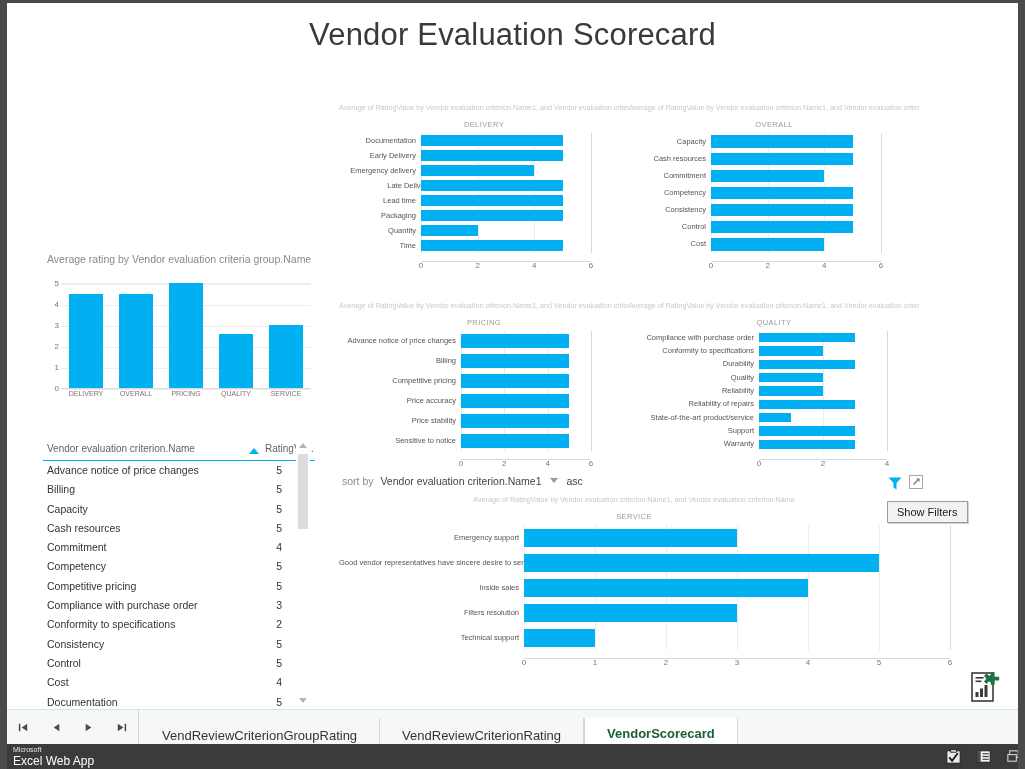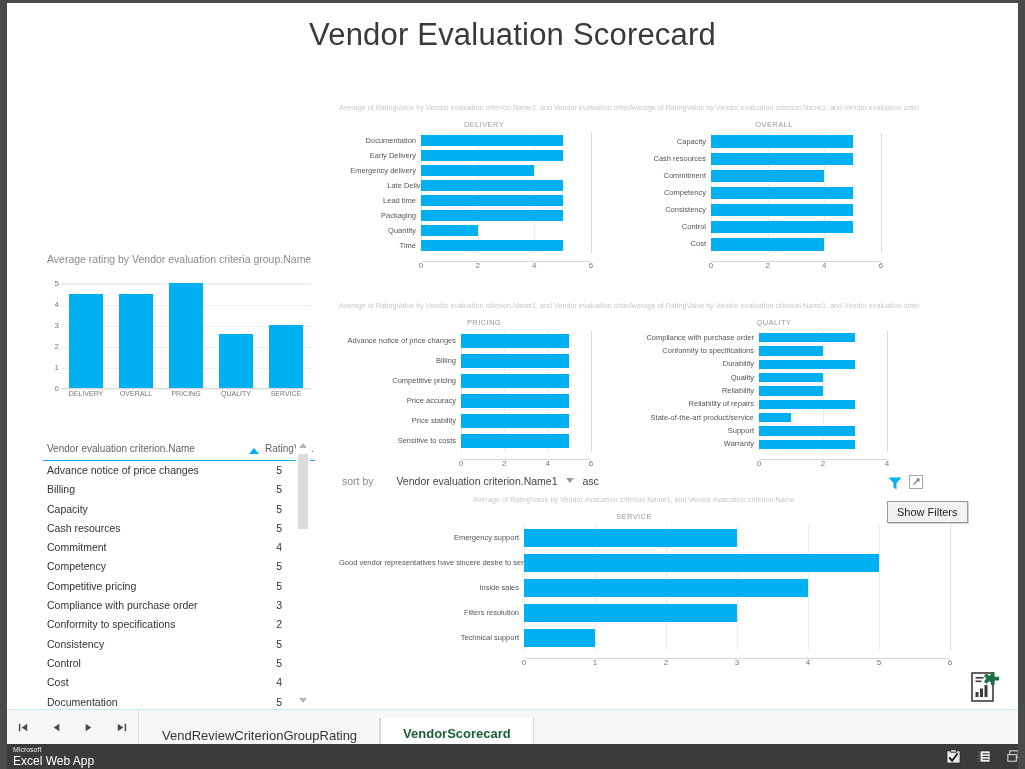--- a/index.html
+++ b/index.html
@@ -240,21 +240,21 @@
 
   
   .sortbar {
     position: absolute;
     left: 335px; top: 472px;
     font-size: 10.5px;
     color: #555;
     white-space: nowrap;
   }
   .sortbar .lbl { color: #8a8a8a; }
-  .sortbar .fld { color: #444; margin-left: 20px; text-align: center; }
+  .sortbar .fld { color: #444; margin-left: 4px; text-align: center; }
   .sortbar .sc {
     display: inline-block;
     width: 0; height: 0;
     border-left: 4px solid transparent;
     border-right: 4px solid transparent;
     border-top: 5px solid #9a9a9a;
     margin: 0 5px 2px 6px;
   }
   .sortbar .dir { color: #444; }
 
@@ -530,21 +530,21 @@
           <div class="bchart-name">PRICING</div>
           <div class="b-tick" style="left: 110px; top: 158px; width: 24px;">0</div>
           <div class="b-tick" style="left: 153.333px; top: 158px; width: 24px;">2</div>
           <div class="b-tick" style="left: 196.667px; top: 158px; width: 24px;">4</div>
           <div class="b-tick" style="left: 240px; top: 158px; width: 24px;">6</div>
           <div class="b-cat" style="top: 35px; left: 0px; width: 117px;">Advance notice of price changes</div>
           <div class="b-cat" style="top: 55px; left: 0px; width: 117px;">Billing</div>
           <div class="b-cat" style="top: 75px; left: 0px; width: 117px;">Competitive pricing</div>
           <div class="b-cat" style="top: 95px; left: 0px; width: 117px;">Price accuracy</div>
           <div class="b-cat" style="top: 115px; left: 0px; width: 117px;">Price stability</div>
-          <div class="b-cat" style="top: 135px; left: 0px; width: 117px;">Sensitive to costs</div>
+          <div class="b-cat" style="top: 135px; left: 0px; width: 117px;">Sensitive to notice</div>
           <div class="bplot" style="left: 122px; top: 30px; width: 130px; height: 120px;">
             <div class="b-grid" style="left: 0px;"></div>
             <div class="b-grid" style="left: 43.3333px;"></div>
             <div class="b-grid" style="left: 86.6667px;"></div>
             <div class="b-axisline" style="left: 130px;"></div>
             <div class="b-bar" style="top: 2.8px; height: 14.4px; width: 108.333px; background: rgb(0, 176, 240);"></div>
             <div class="b-bar" style="top: 22.8px; height: 14.4px; width: 108.333px; background: rgb(0, 176, 240);"></div>
             <div class="b-bar" style="top: 42.8px; height: 14.4px; width: 108.333px; background: rgb(0, 176, 240);"></div>
             <div class="b-bar" style="top: 62.8px; height: 14.4px; width: 108.333px; background: rgb(0, 176, 240);"></div>
             <div class="b-bar" style="top: 82.8px; height: 14.4px; width: 108.333px; background: rgb(0, 176, 240);"></div>
@@ -678,20 +678,21 @@
       </div>
       <div class="navbtn">
         <svg viewBox="0 0 14 14" width="13" height="13">
           <polygon points="3,3 3,11 9,7" fill="#4a4a4a"></polygon>
           <rect x="10.4" y="3" width="1.6" height="8" fill="#4a4a4a"></rect>
         </svg>
       </div>
     </div>
     <div class="tabs" id="tabs">
         <div class="tab">VendReviewCriterionGroupRating</div>
+        <div class="tab">VendReviewCriterionRating</div>
         <div class="tab active">VendorScorecard</div>
       </div>
   </div>
 
   <div class="statusbar">
     <div class="brand-small">Microsoft</div>
     <div class="brand-big">Excel Web App</div>
     <div class="status-icons">
       <span>
         <svg viewBox="0 0 18 18" width="17" height="17">

